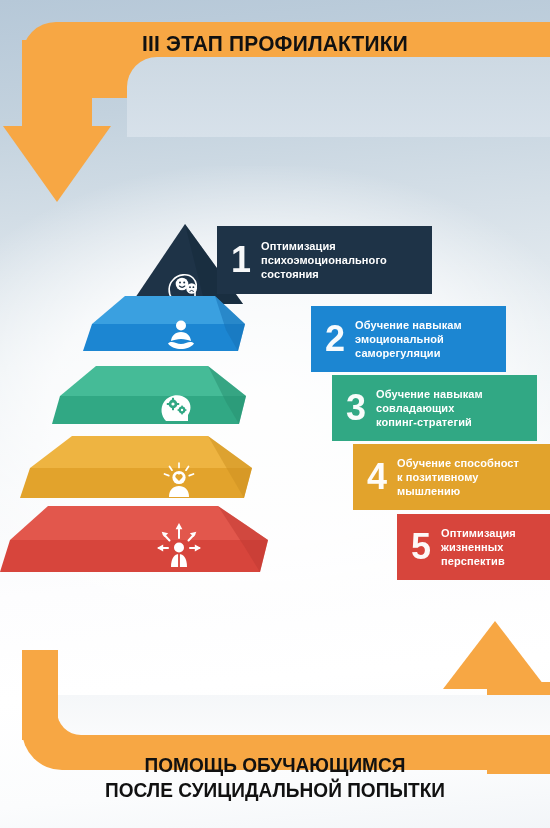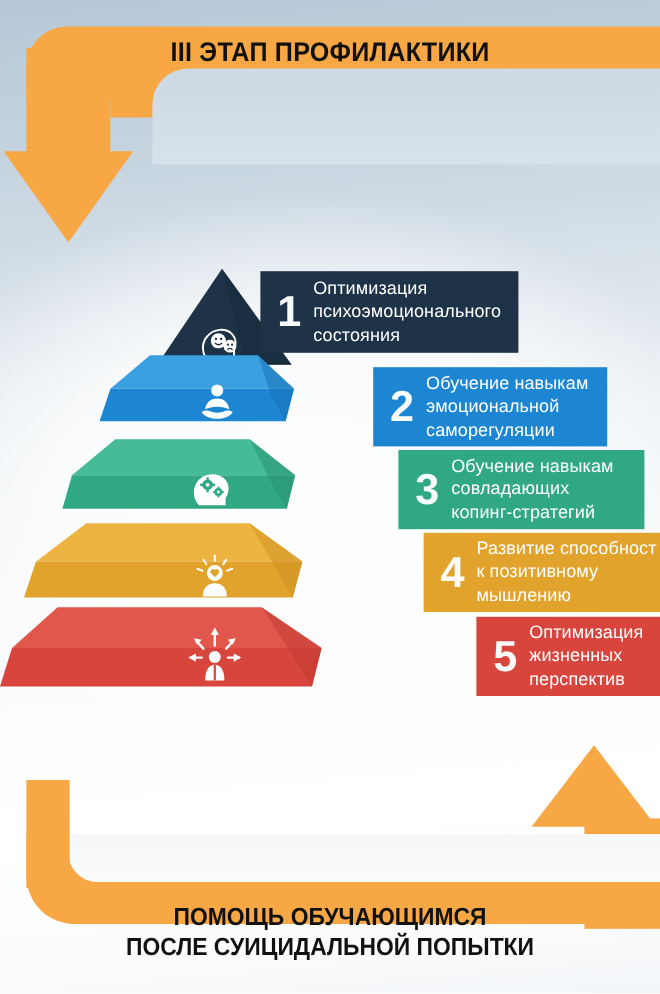--- a/index.html
+++ b/index.html
@@ -90,21 +90,21 @@
   .callout{
     position:absolute;display:flex;align-items:center;
     padding:7px 10px 7px 8px;box-sizing:border-box;color:#ffffff;
   }
   .callout .num{
     font-size:36px;font-weight:bold;line-height:0.92;
     margin:0 10px 0 6px;color:#ffffff;opacity:0.97;
     font-family:"Liberation Sans","DejaVu Sans",sans-serif;
   }
   .callout .txt{
-    font-size:15px;font-weight:normal;line-height:1.28;color:#ffffff;
+    font-size:11px;font-weight:bold;line-height:1.28;color:#ffffff;
     letter-spacing:0.1px;white-space:pre-line;
   }
   .tail{position:absolute;width:0;height:0;}
 
   .icon{position:absolute;}
   .icon svg{display:block;}
 </style>
 </head>
 <body>
 
@@ -229,21 +229,21 @@
           </g>
           <circle cx="19" cy="15.5" r="6.6" fill="#ffffff"></circle>
           <path d="M19 19 L15.8 15.8 A2.2 2.2 0 0 1 19 12.8 A2.2 2.2 0 0 1 22.2 15.8 Z" fill="#e2a32c"></path>
           <path d="M9 35 C9 27.5 13.5 24 19 24 C24.5 24 29 27.5 29 35 Z" fill="#ffffff"></path>
         </svg>
       </span>
     </div>
 
     <div class="callout" style="left:353px;top:222px;width:215px;height:66px;background:#e2a32c;">
       <span class="num">4</span>
-      <span class="txt">Развитие способност
+      <span class="txt">Обучение способност
 к позитивному
 мышлению</span>
     </div>
     <svg class="tail" style="left:324px;top:244px;" width="32" height="34">
       <polygon points="32,0 32,30 0,16" fill="#e2a32c"></polygon>
     </svg>
 
     <div class="lvl">
       <svg width="400" height="95" style="position:absolute;left:-30px;top:282px;">
         <polygon points="78,2 248,2 298,36 40,36" fill="#e2574c"></polygon>

